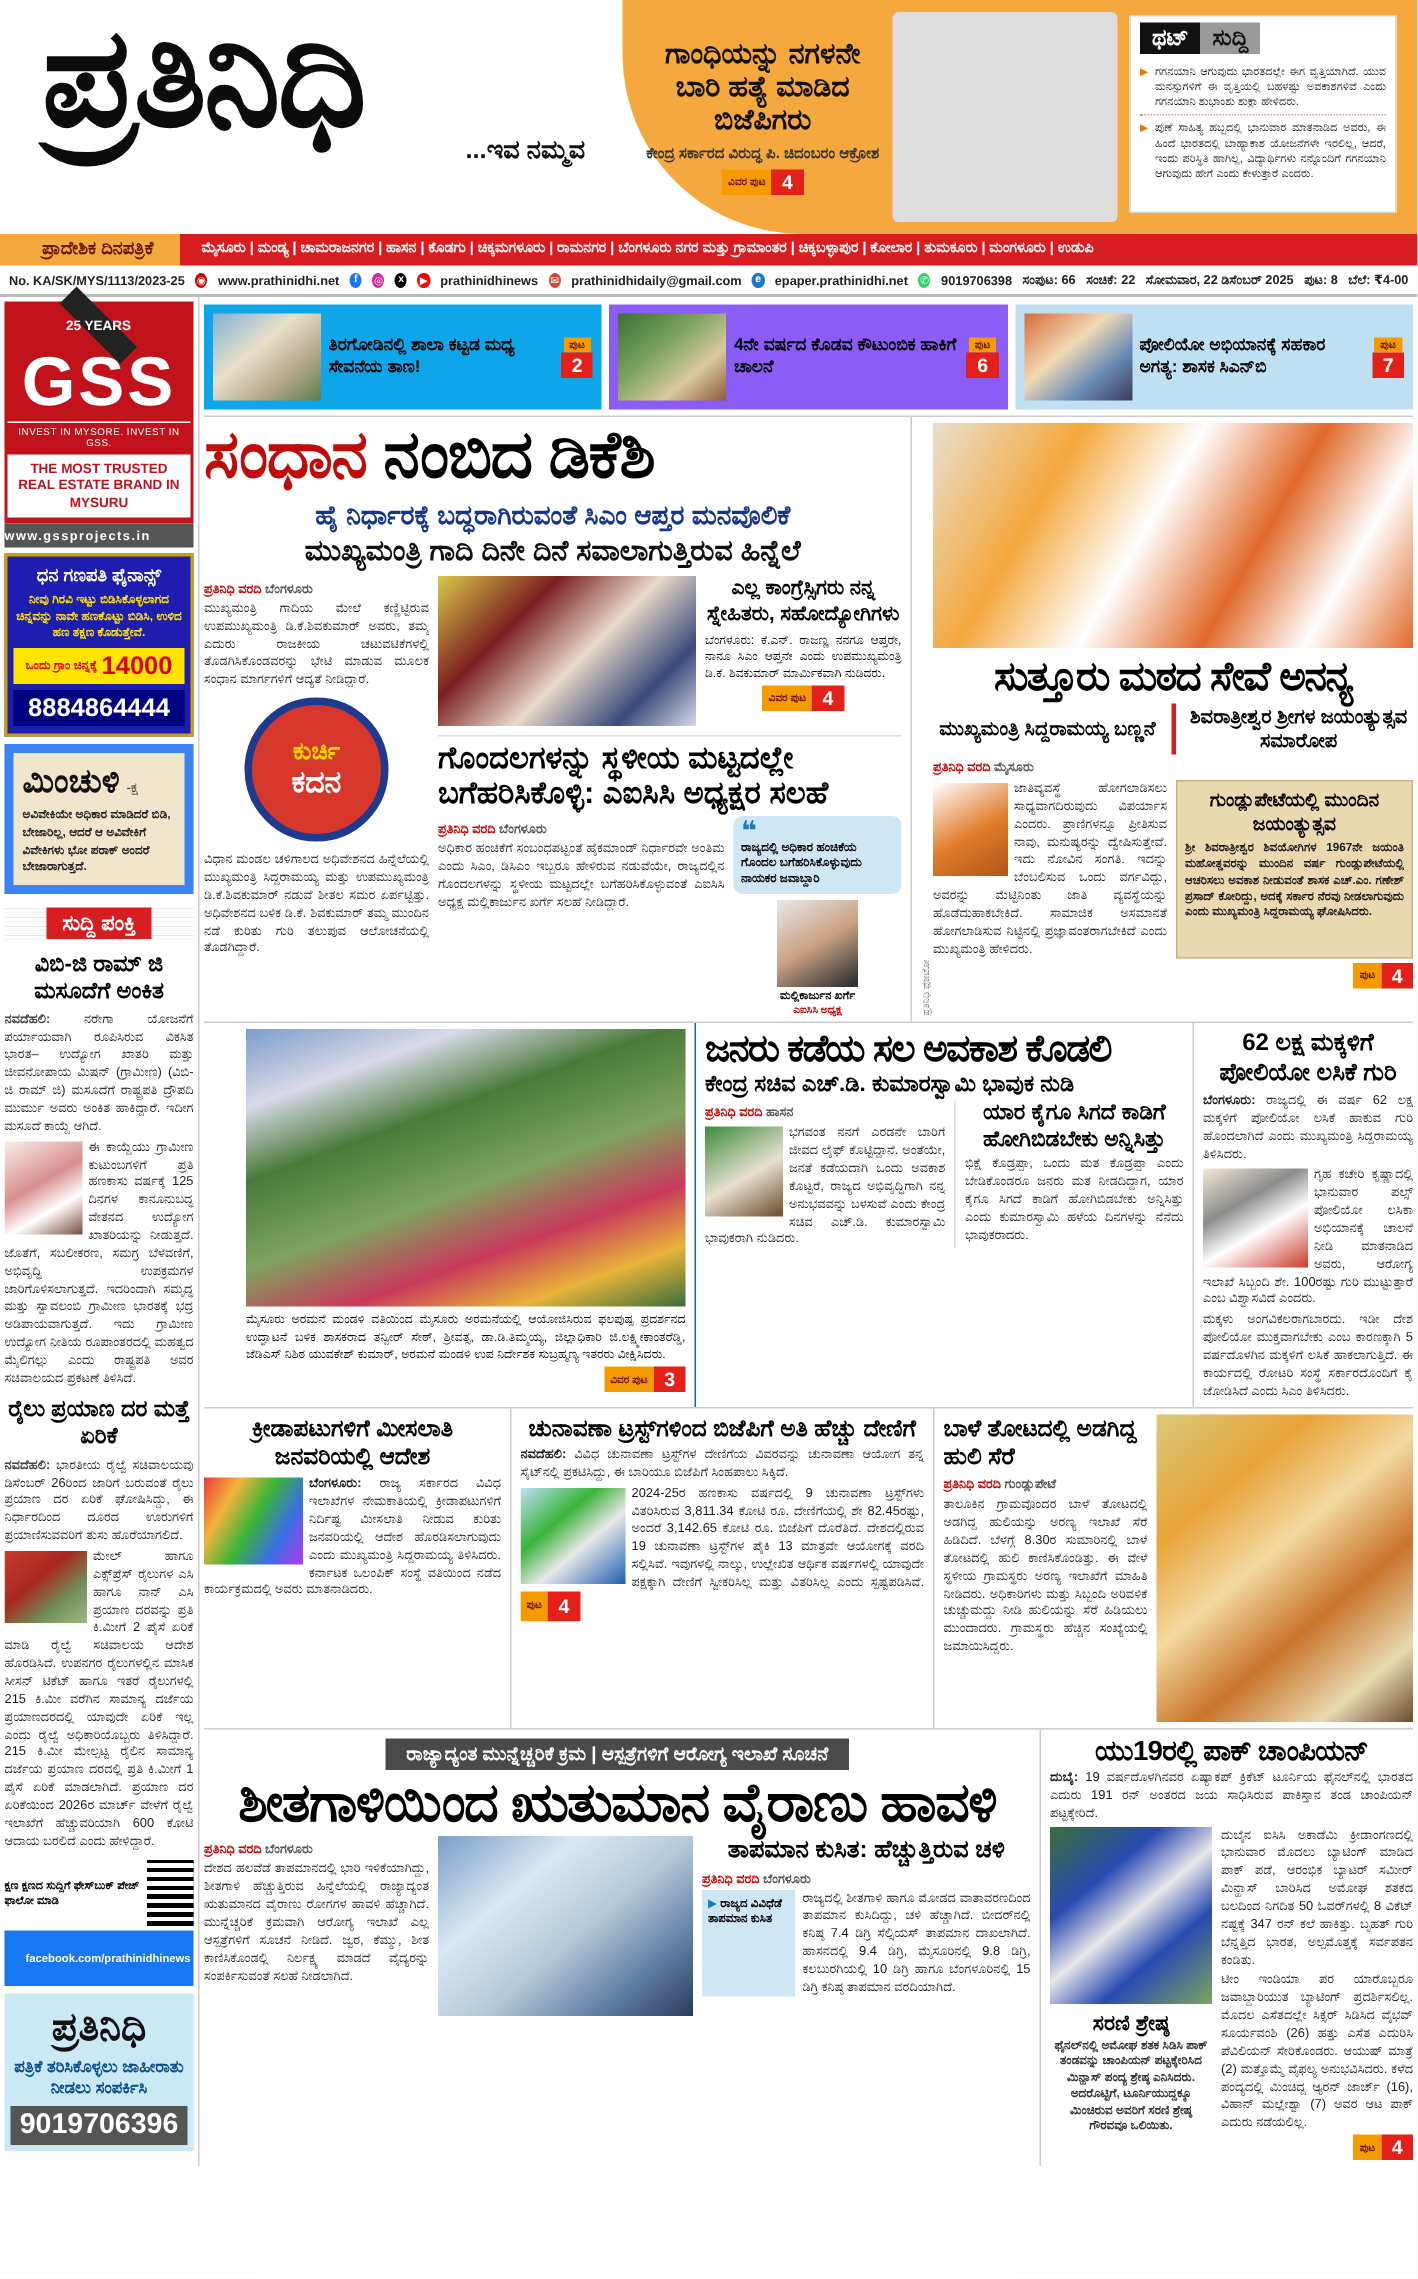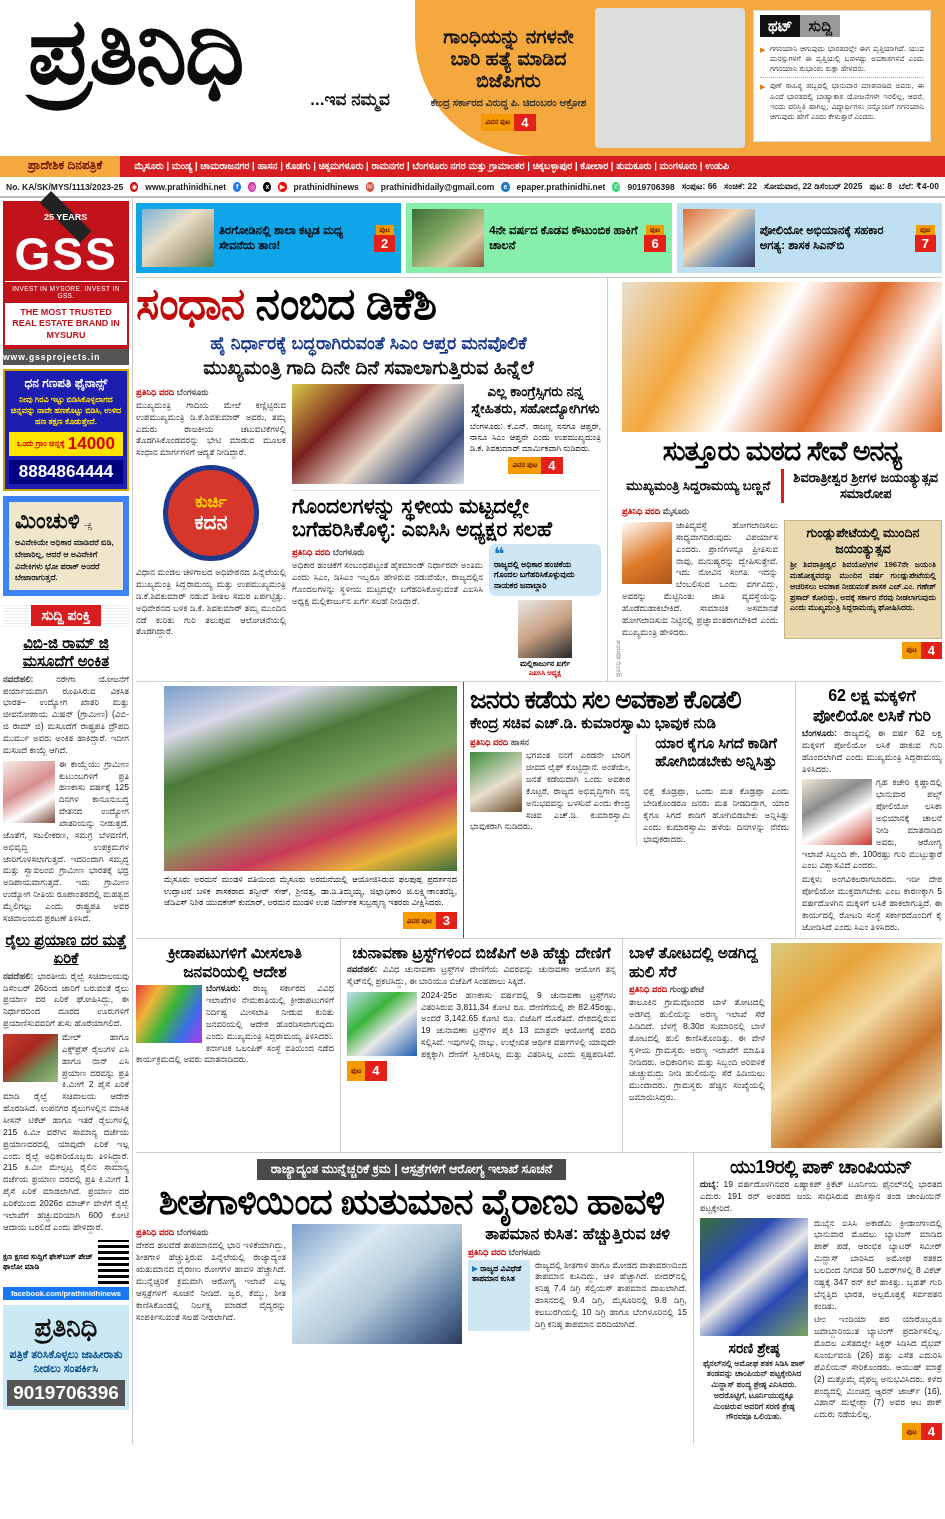--- a/index.html
+++ b/index.html
@@ -55,40 +55,40 @@
   .fin-body { font-size:8px; font-weight:bold; line-height:1.4; }
   .fin-rate { background:#ffe400; color:#d00; font-weight:bold; font-size:8px; margin-top:5px; padding:2px; display:flex; align-items:center; justify-content:center; gap:3px; }
   .fin-rate b { font-size:17px; }
   .fin-phone { background:#000080; color:#fff; font-weight:bold; font-size:17px; margin-top:4px; padding:2px 0; }
   .minchuli { background:#f0e6cc; border:6px solid #3b82f6; padding:6px; margin-top:5px; }
   .min-title { font-size:22px; font-weight:bold; color:#111; font-family:"Liberation Serif","DejaVu Serif",serif; }
   .min-sfx { font-size:9px; color:#333; }
   .min-body { font-size:8px; font-weight:bold; line-height:1.45; color:#222; margin-top:3px; }
   .sp-head { margin:7px 0 4px; text-align:center; background:repeating-linear-gradient(#fff,#fff 2px,#ddd 3px); padding:2px; }
   .sp-head span { background:#d71d1f; color:#fff; font-weight:bold; font-size:14px; padding:2px 10px; display:inline-block; }
-  .rail-story h4 { font-size:15px; font-weight:bold; text-align:center; line-height:1.2; margin:6px 0 4px;text-decoration:underline; }
+  .rail-story h4 { font-size:15px; font-weight:bold; text-align:center; line-height:1.2; margin:6px 0 4px; }
   .rail-story .dl { color:#444; font-weight:bold; }
   .photo-murmu { float:left; width:52px; height:62px; margin:2px 4px 2px 0;
      background:linear-gradient(150deg,#f7efe8,#d88f8f 45%,#fff 70%,#7a4a3a); }
   .photo-train { float:left; width:55px; height:48px; margin:2px 4px 2px 0;
      background:linear-gradient(140deg,#c93a2e 0%,#a8281e 40%,#6f8f5a 70%,#9db97f 100%); }
   .fbad { margin-top:6px; font-size:7.5px; font-weight:bold; display:flex; gap:3px; align-items:center; }
   .qr { width:44px; height:44px; background:
      repeating-linear-gradient(0deg,#000,#000 3px,#fff 3px,#fff 6px),
      repeating-linear-gradient(90deg,rgba(0,0,0,.85),rgba(0,0,0,.85) 3px,rgba(255,255,255,.9) 3px,rgba(255,255,255,.9) 6px); }
-  .fb-url { background:#1877f2; color:#fff; font-size:7.5px; font-weight:bold; text-align:center; padding:2px; margin-top:3px; }
+  .fb-url { background:#1877f2; color:#fff; font-size:7.5px; font-weight:bold; text-align:center; padding:14px; margin-top:3px; }
   .paper-ad { background:#cbe9f5; text-align:center; margin-top:5px; padding:8px 4px 4px; }
   .pa-brand { font-size:26px; font-weight:bold; color:#111; font-family:"Liberation Serif","DejaVu Serif",serif; }
   .pa-lines { font-size:11px; font-weight:bold; color:#0b4f8a; line-height:1.35; margin:4px 0; white-space:pre-line; }
   .pa-phone { background:#555; color:#fff; font-size:19px; font-weight:bold; padding:2px 4px; }
 
   
   .teasers { display:flex; gap:5px; padding:5px 0 4px; border-bottom:1px solid #ccc; }
   .teaser { flex:1; display:flex; gap:5px; align-items:center; padding:6px; }
-  .tz1{background:#0ea5e9;} .tz2{background:#86efac;} .tz3{background:#bee0f2;}
+  .tz1{background:#0ea5e9;} .tz2{background:#8b5cf6;} .tz3{background:#bee0f2;}
   .t-photo { width:72px; height:58px; flex:none; }
   .tp1{background:linear-gradient(140deg,#7fb2d9 0%,#e8e0c9 40%,#b4a98c 70%,#5d7b4e 100%);}
   .tp2{background:linear-gradient(140deg,#3a6e3a 0%,#7da45f 40%,#d9c9a0 70%,#8c5b3a 100%);}
   .tp3{background:linear-gradient(140deg,#d96a3a 0%,#f2d9b4 40%,#6a8cb4 70%,#3a3a5d 100%);}
   .t-title { font-size:11.5px; font-weight:bold; line-height:1.3; flex:1; }
   .pg-badge { display:inline-flex; flex-direction:column; align-items:center; flex:none; vertical-align:middle; }
   .pg-l { background:#f59b00; color:#6b1400; font-size:7px; font-weight:bold; padding:1px 4px; }
   .pg-n { background:#e32119; color:#fff; font-size:13px; font-weight:bold; padding:1px 7px; }
   .pg-inline { display:inline-flex; flex-direction:row; align-items:stretch; }
   .pg-inline .pg-l { display:flex; align-items:center; }
@@ -155,21 +155,21 @@
      background:linear-gradient(160deg,#7a9ec9 0%,#d9d9e8 18%,#4a7a3a 35%,#7da45f 55%,#c93a5a 72%,#e8b43a 86%,#3a6e3a 100%); }
   .garden-cap { font-size:8.3px; line-height:1.4; text-align:justify; margin-top:3px; }
   .janaru { width:332px; padding:4px 6px; border-right:1px solid #ccc; }
   .janaru h2 { font-size:25px; font-weight:bold; letter-spacing:-1px; line-height:1.05; }
   .janaru .sub { font-size:15px; font-weight:bold; margin-top:2px; }
   .janaru-cols { display:flex; gap:6px; margin-top:2px;justify-content:center; }
   .janaru-left { flex:1.1; }
   .photo-hdk { float:left; width:52px; height:60px; margin:2px 4px 2px 0;
      background:linear-gradient(150deg,#3a8c3a,#e8e0d0 55%,#7a5a3a 95%); }
   .janaru-right { flex:1; border-left:1px solid #ddd; padding-left:6px; }
-  .janaru-right h4 { font-size:14.5px; font-weight:bold; text-align:center; line-height:1.25; margin-bottom:16px; }
+  .janaru-right h4 { font-size:14.5px; font-weight:bold; text-align:center; line-height:1.25; margin-bottom:1px; }
   .polio { flex:1; padding:4px 0 4px 6px; }
   .polio h3 { font-size:16px; font-weight:bold; text-align:center; line-height:1.25; }
   .photo-polio { float:left; width:70px; height:66px; margin:2px 4px 2px 0;
      background:linear-gradient(150deg,#f2ead9 0%,#8c8c8c 35%,#fff 60%,#c93a2e 100%); }
 
   
   .row4 { display:flex; border-bottom:1px solid #ccc; }
   .sports { width:205px; padding:4px 6px 4px 0; border-right:1px solid #ccc; }
   .sports h3, .trusts h3 { font-size:15.5px; font-weight:bold; text-align:center; line-height:1.25; margin-bottom:2px; }
   .photo-sports { float:left; width:66px; height:58px; margin:2px 4px 2px 0;

